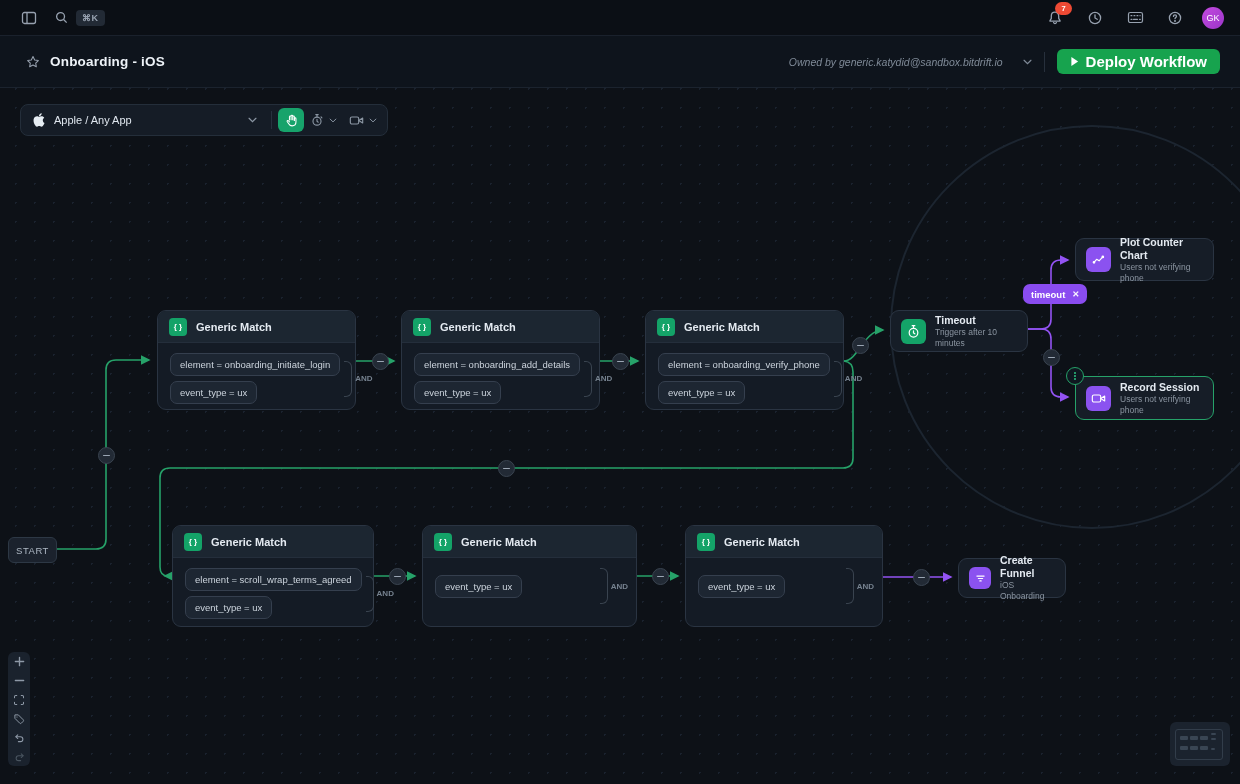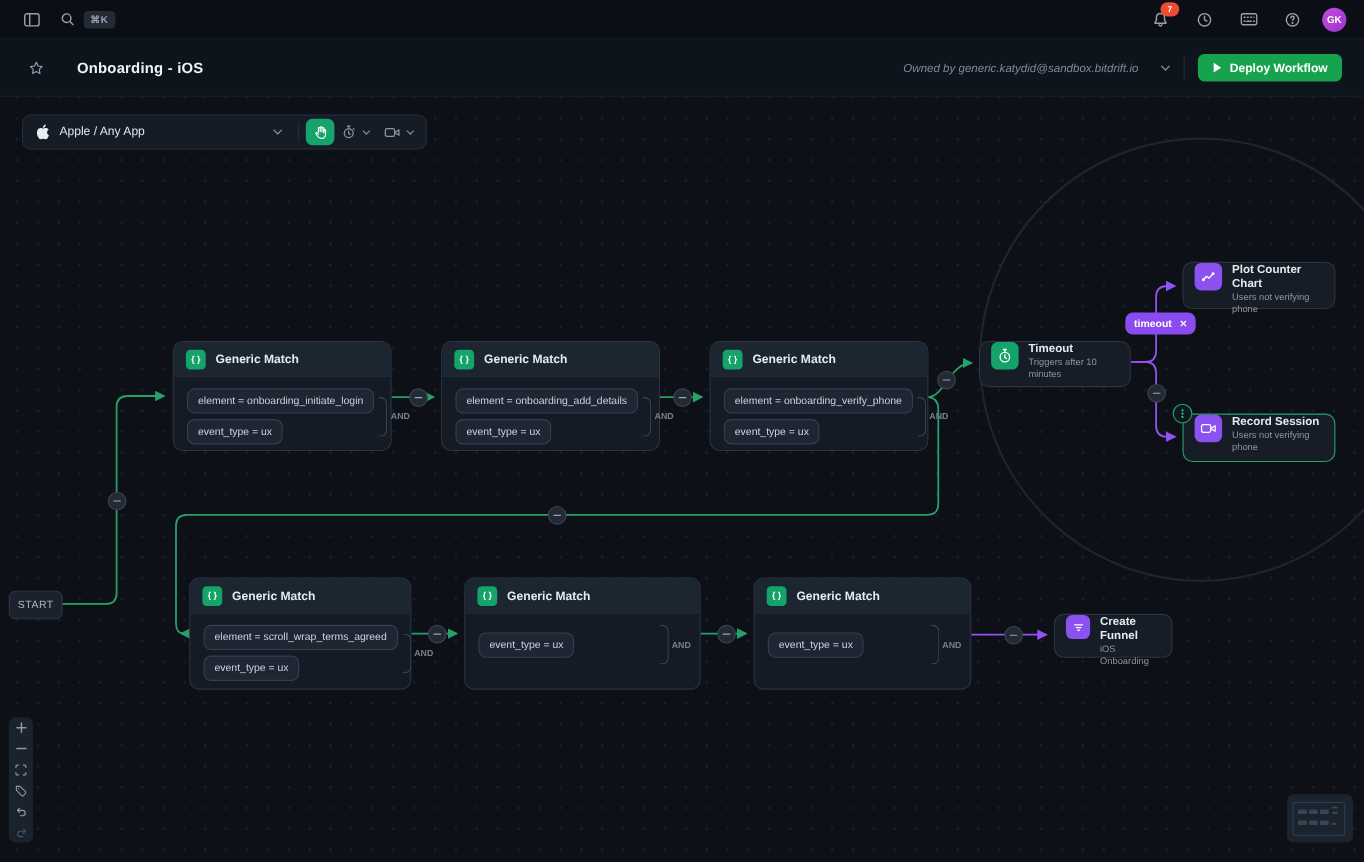--- a/index.html
+++ b/index.html
@@ -10,31 +10,31 @@
 
   
   .topbar{position:absolute;left:0;top:0;width:100%;height:36px;background:#0b0f15;
           border-bottom:1px solid #1a212c;display:flex;align-items:center;padding:0 16px;box-sizing:border-box;gap:10px}
   .tb-btn{width:26px;height:26px;border-radius:6px;display:flex;align-items:center;justify-content:center;cursor:pointer;position:relative}
   .kbd{background:#222a35;color:#97a1af;font-size:9px;font-weight:bold;padding:3px 6px;border-radius:4px;letter-spacing:.5px}
   .tb-right{margin-left:auto;display:flex;align-items:center;gap:14px}
   .badge{position:absolute;top:-3px;right:-4px;min-width:13px;height:13px;border-radius:8px;background:#ee4a34;
          color:#fff;font-size:7.5px;font-weight:bold;display:flex;align-items:center;justify-content:center;padding:0 2px}
   .avatar{width:22px;height:22px;border-radius:50%;background:linear-gradient(135deg,#c44ae0,#9b36c9);
-          color:#fff;font-size:9px;font-weight:bold;display:flex;align-items:center;justify-content:center;cursor:pointer}
+          color:#fff;font-size:9px;font-weight:normal;display:flex;align-items:center;justify-content:center;cursor:pointer}
 
   
   .header{position:absolute;left:0;top:36px;width:100%;height:52px;background:#0e141c;border-bottom:1px solid #1b232e;
           display:flex;align-items:center;padding:0 20px;box-sizing:border-box}
-  .page-title{font-size:13.5px;font-weight:bold;color:#eef3f8;margin-left:24px;letter-spacing:.2px}
+  .page-title{font-size:13.5px;font-weight:bold;color:#eef3f8;margin-left:4px;letter-spacing:.2px}
   .hdr-right{margin-left:auto;display:flex;align-items:center;gap:12px}
   .owner{display:flex;align-items:center;gap:20px;cursor:pointer}
   .owner-text{font-style:italic;font-size:10.5px;color:#7f8a97}
   .vdiv{width:1px;height:20px;background:#27303c}
-  .deploy-btn{background:#17a34e;border:none;color:#fff;font-weight:bold;font-size:11px;
+  .deploy-btn{background:#17a34e;border:none;color:#fff;font-weight:bold;font-size:15px;
               height:25px;padding:0 13px;border-radius:6px;display:flex;align-items:center;gap:7px;cursor:pointer;
               font-family:"Liberation Sans",sans-serif}
 
   
   .canvas{position:absolute;left:0;top:88px;width:1240px;height:696px;background:#0d1117;
           background-image:radial-gradient(#1a222e 1px,transparent 1px);background-size:19px 19px;background-position:6px 10px}
   .bigcircle{position:absolute;left:890px;top:37px;width:400px;height:400px;border-radius:50%;border:2px solid #1c2530}
   .edges{position:absolute;left:0;top:0;pointer-events:none}
 
   
@@ -56,21 +56,21 @@
   .mn-body{display:flex;align-items:center;padding:10px 8px 10px 12px}
   .conds{display:flex;flex-direction:column;gap:5px;flex:1}
   .cond{border:1px solid #353f4e;background:#1d2632;border-radius:7px;padding:5px 9px;font-size:9.5px;color:#ccd4dd;
         white-space:nowrap;width:fit-content;cursor:pointer}
   .and-col{display:flex;align-items:center;margin-left:4px}
   .and-bracket{width:7px;height:34px;border:1px solid #39434f;border-left:none;border-radius:0 6px 6px 0}
   .and-label{font-size:8px;font-weight:bold;color:#76828f;margin-left:3px}
 
   
   .action-node{position:absolute;background:#161d27;border:1px solid #2a3442;border-radius:9px;box-sizing:border-box;
-               display:flex;align-items:flex-start;gap:9px;padding:0 10px;cursor:pointer}
+               display:flex;align-items:center;gap:9px;padding:11px 10px;cursor:pointer}
   .action-node.selected{border:1.5px solid #26a269}
   .an-icon{width:25px;height:25px;border-radius:6px;flex:none}
   .an-icon.green{background:#14a368}
   .an-icon.purple{background:#8b52f0}
   .an-title{font-size:10.5px;font-weight:bold;color:#e4eaf1;line-height:13px}
   .an-sub{font-size:8.5px;color:#8b95a1;line-height:11px}
 
   .start-node{position:absolute;left:8px;top:449px;width:47px;height:24px;background:#1b222d;border:1px solid #2d3845;
               border-radius:6px;display:flex;align-items:center;justify-content:center;font-size:9.5px;font-weight:normal;
               letter-spacing:.5px;color:#aeb8c4;cursor:pointer}

